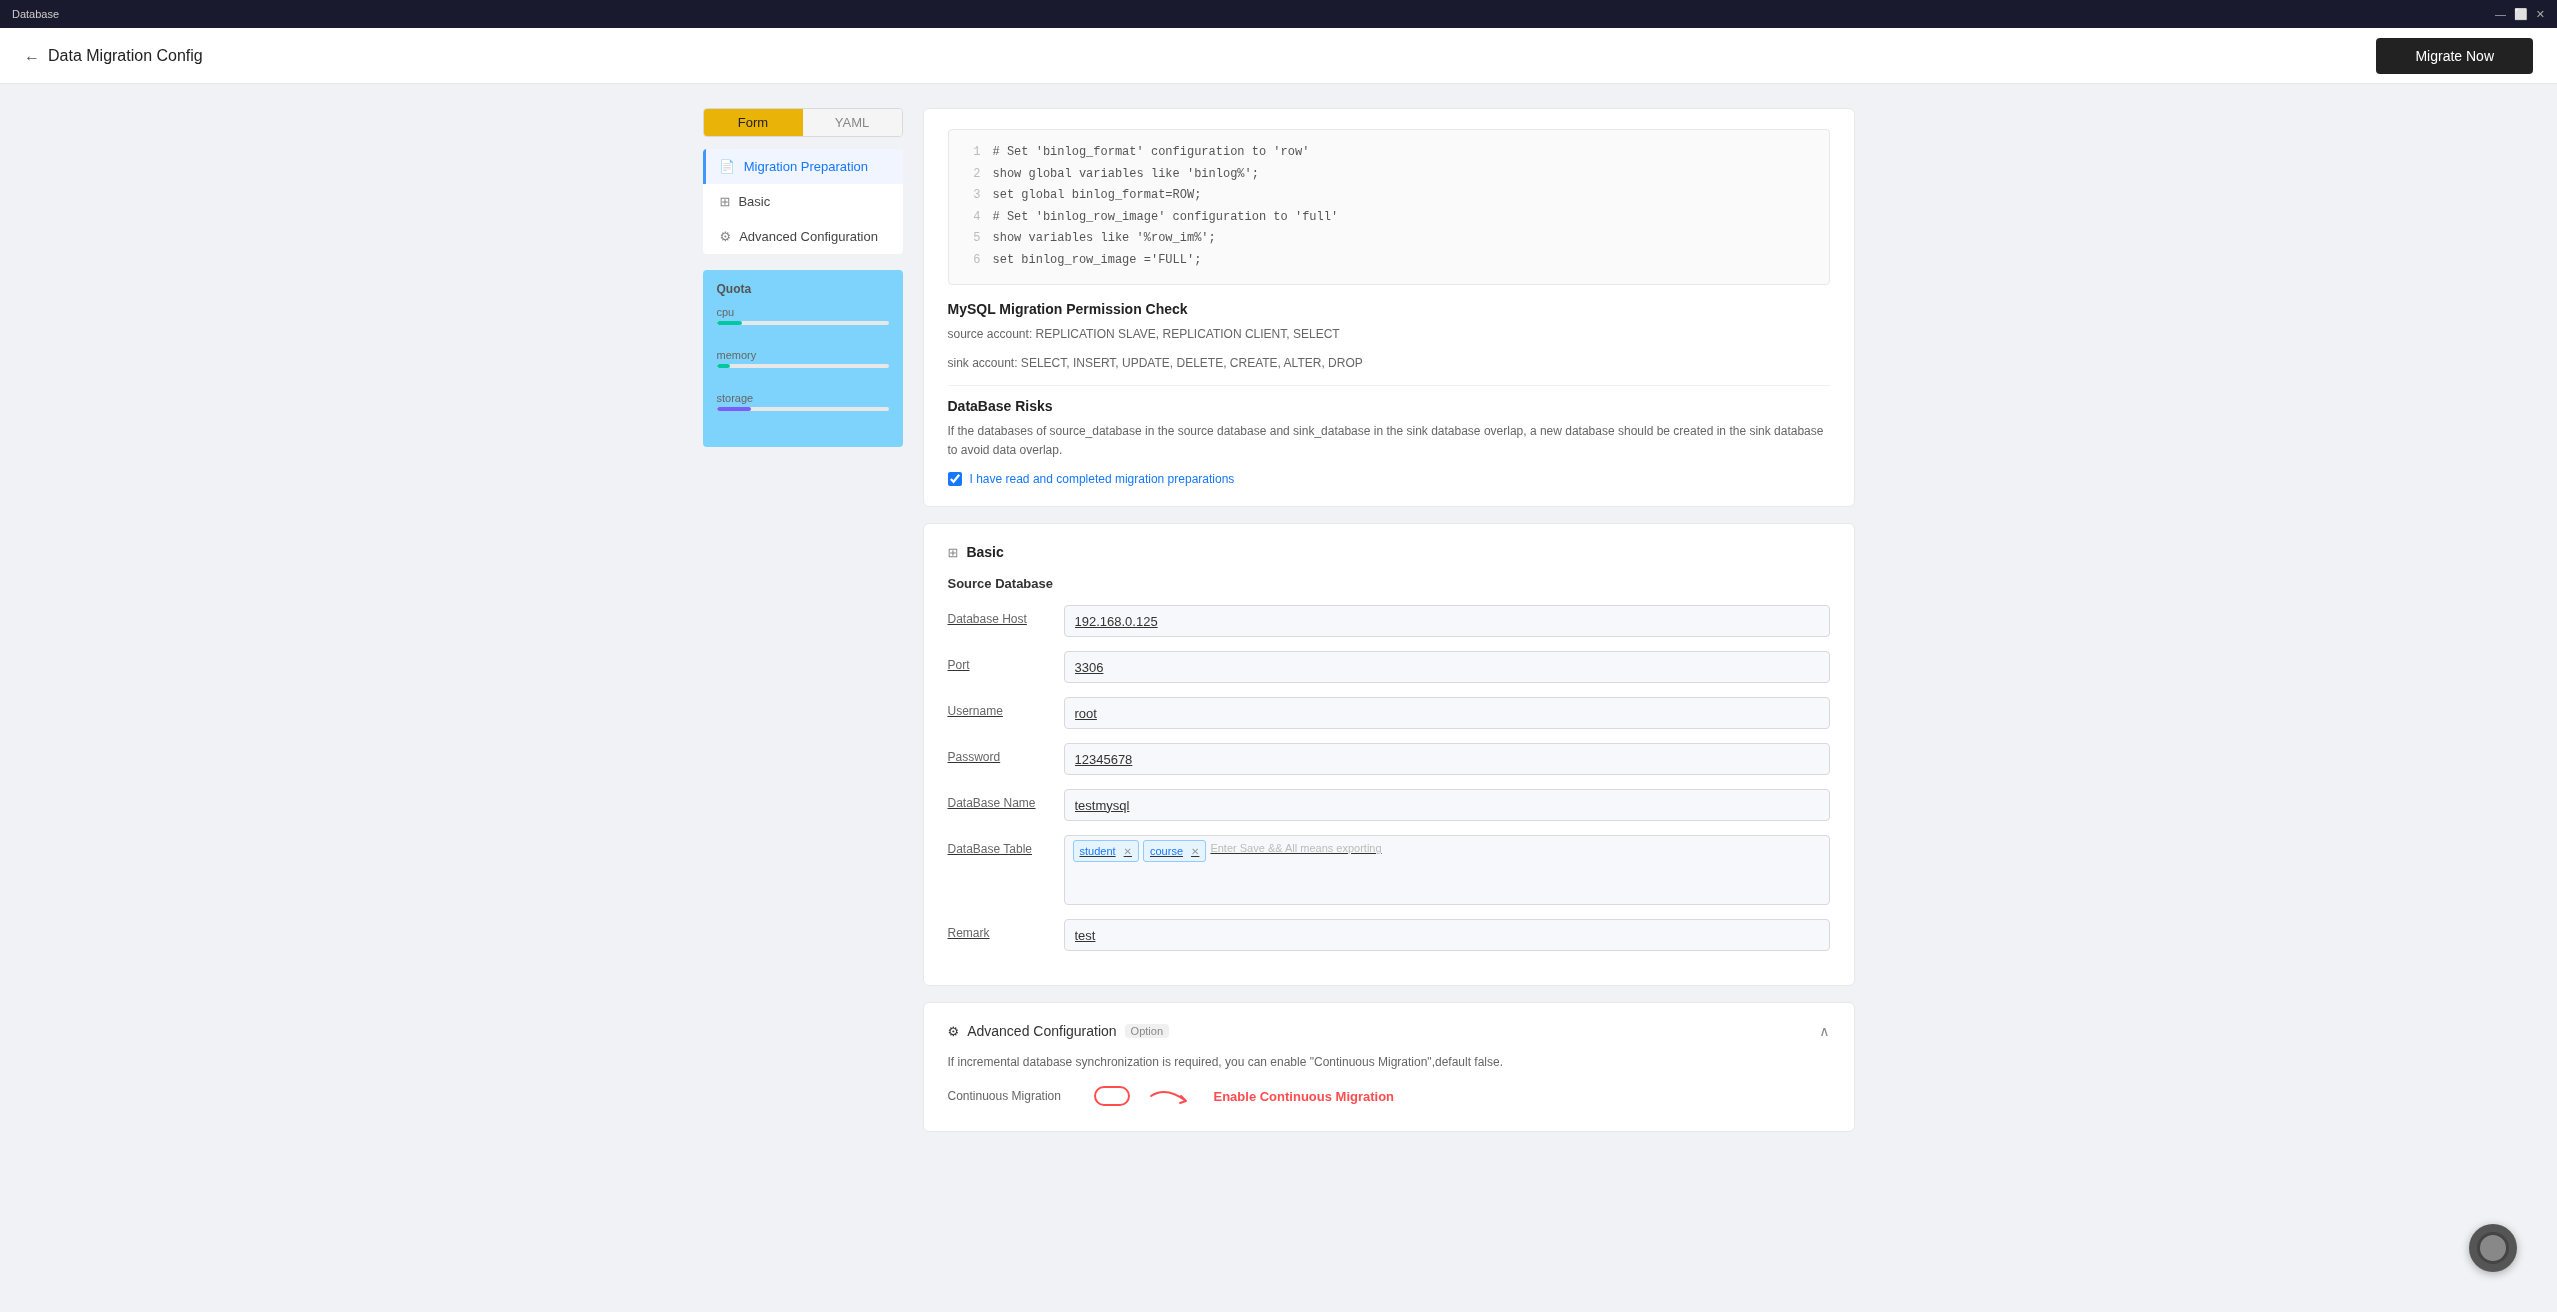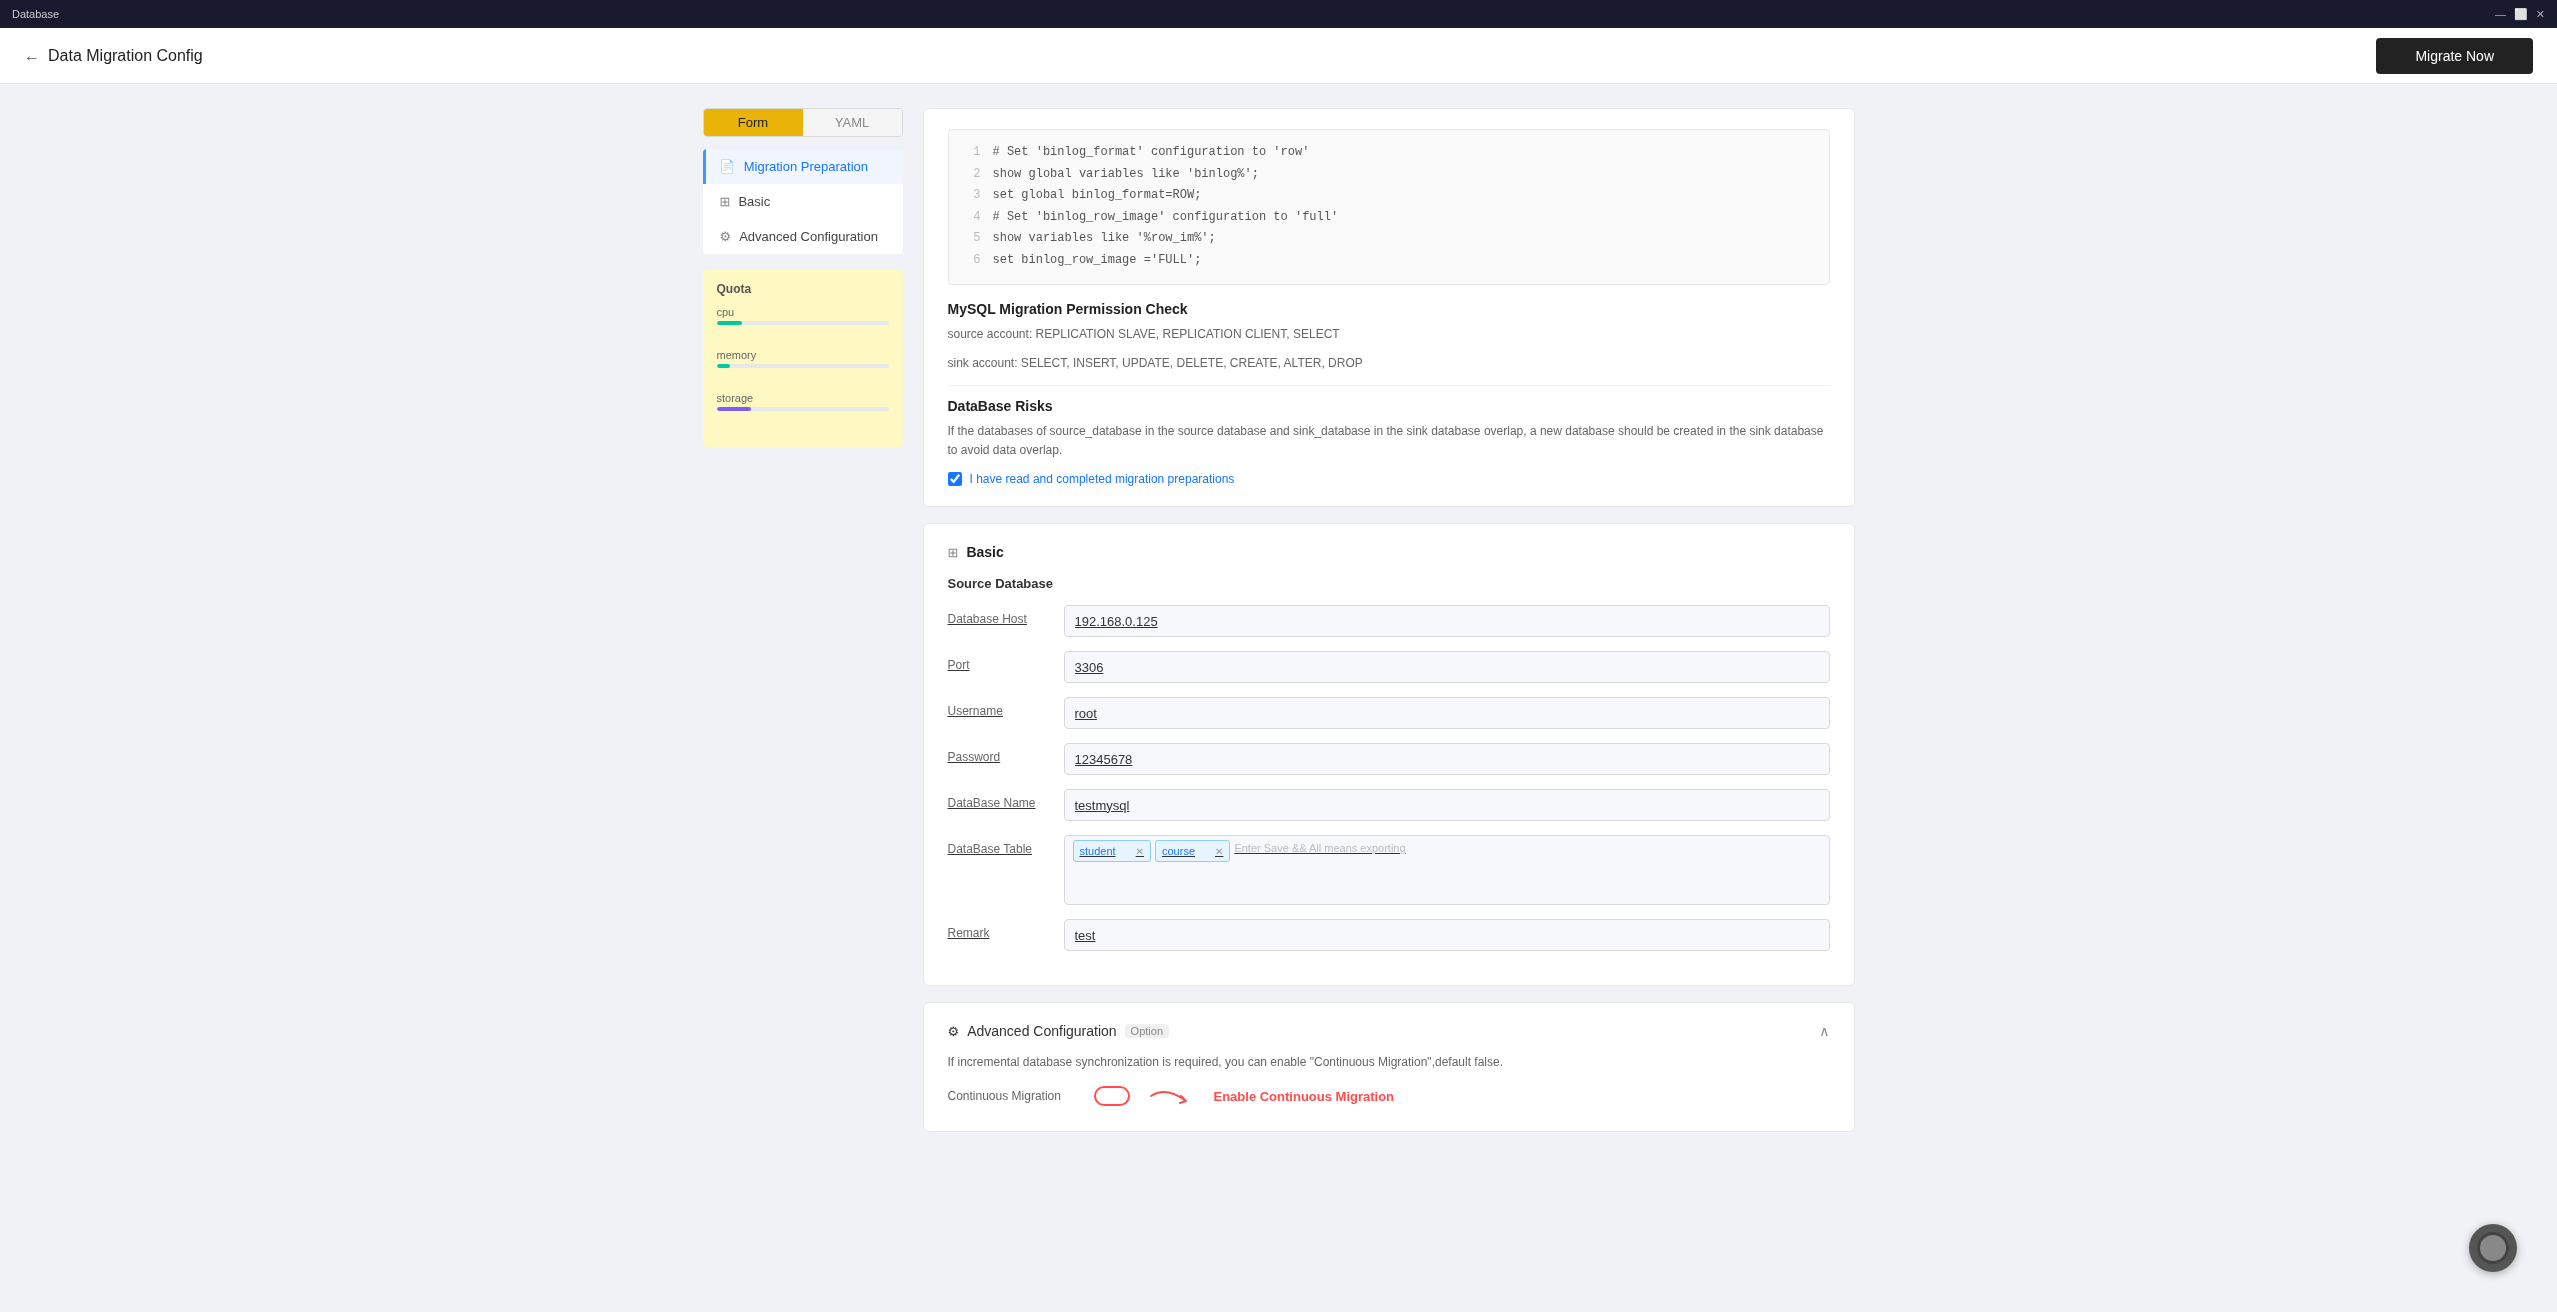--- a/index.html
+++ b/index.html
@@ -124,21 +124,21 @@
     }
     .nav-item-icon {
       font-size: 13px;
       color: #888;
     }
     .nav-item.active .nav-item-icon {
       color: #1677ff;
     }
     .quota-section {
       margin-top: 16px;
-      background: #fef9c3;
+      background: #7dd3fc;
       border-radius: 4px;
       padding: 12px 14px;
     }
     .quota-title {
       font-size: 12px;
       font-weight: 600;
       color: #555;
       margin-bottom: 10px;
     }
     .quota-item {
@@ -278,21 +278,21 @@
       background: #f7f8fb;
       display: flex;
       align-items: flex-start;
       flex-wrap: wrap;
       gap: 4px;
       min-height: 70px;
     }
     .tag {
       display: inline-flex;
       align-items: center;
-      gap: 20px;
+      gap: 8px;
       background: #e6f4ff;
       border: 1px solid #91caff;
       border-radius: 3px;
       padding: 1px 6px;
       font-size: 11px;
       color: #1677ff;
       height: 22px;
     }
     .tag-close {
       cursor: pointer;

